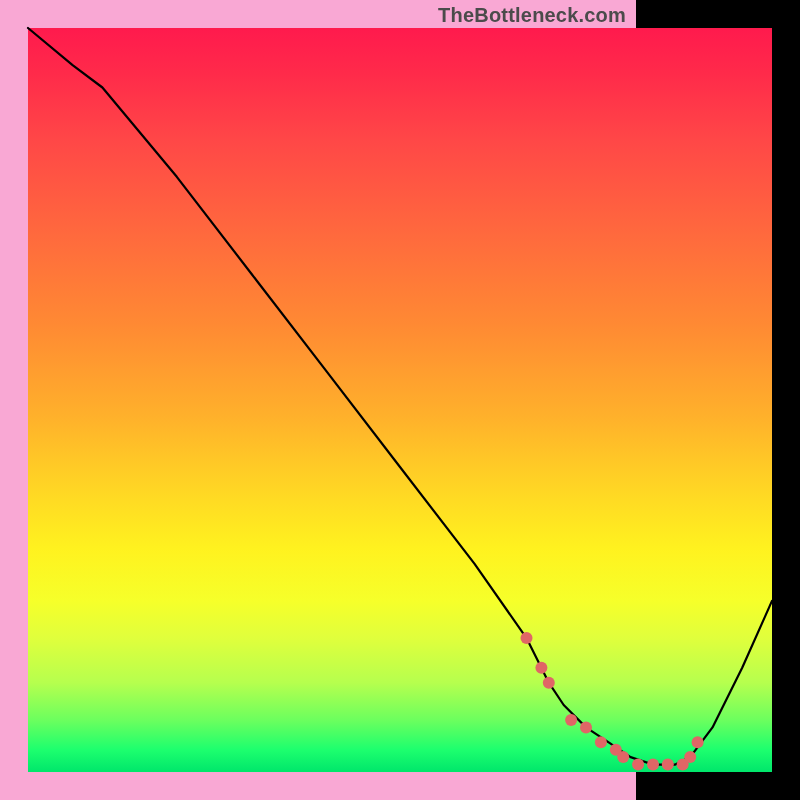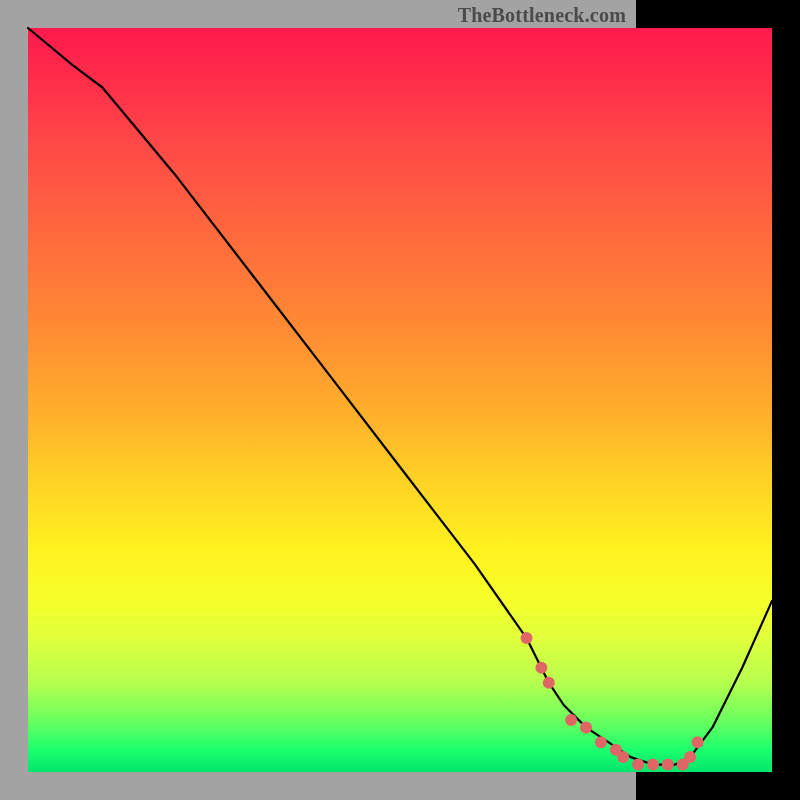--- a/index.html
+++ b/index.html
@@ -8,22 +8,21 @@
     width: 800px;
     height: 800px;
     background: #000;
     overflow: hidden;
     font-family: Arial, Helvetica, sans-serif;
   }
   .frame {
     position: relative;
     width: 636px;
     height: 800px;
-    background: #a3a3a3;
-    font-family: Liberation Serif, serif;
+    background: #f9a8d4;
   }
   .plot {
     position: absolute;
     left: 28px;
     top: 28px;
     width: 744px;
     height: 744px;
     
     background: linear-gradient(to bottom,
       #ff1a4d 0%,

